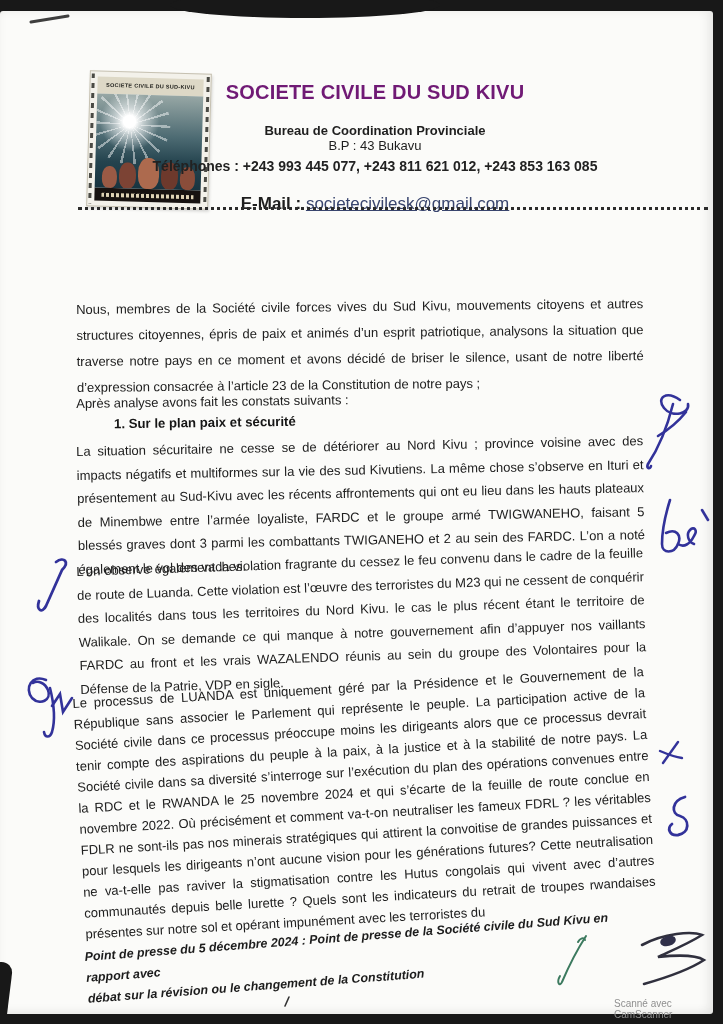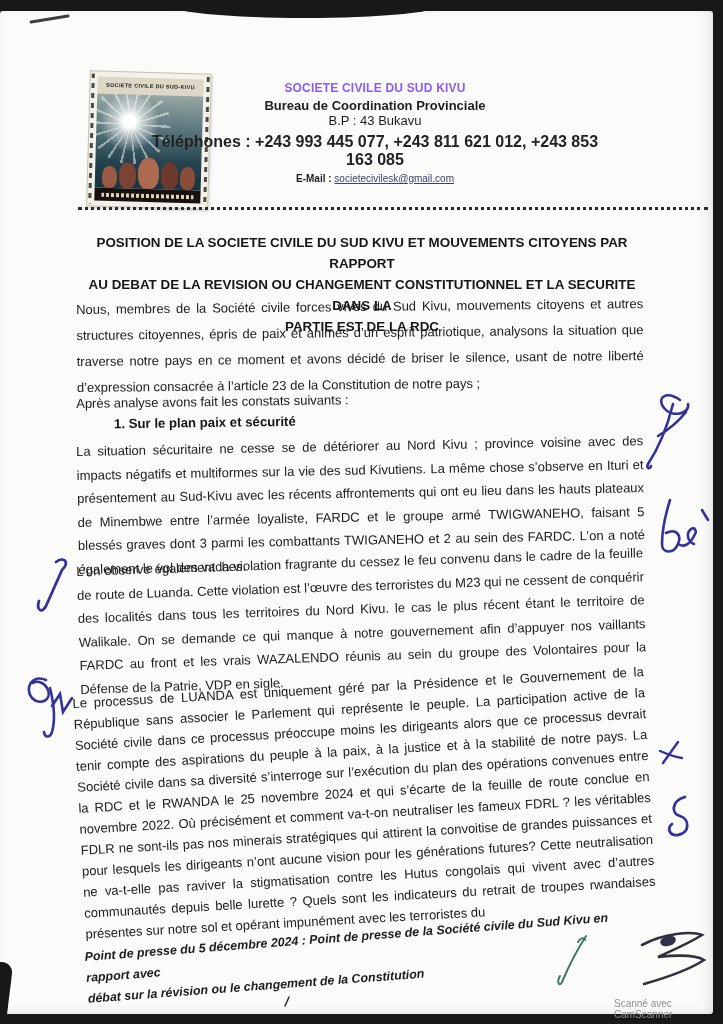--- a/index.html
+++ b/index.html
@@ -30,25 +30,25 @@
   .face{border-radius:46% 46% 40% 40%;}
   .f1{width:15px;height:22px;background:#9a5a45;}
   .f2{width:17px;height:26px;background:#7c4334;}
   .f3{width:21px;height:31px;background:#ad6a4e;}
   .f4{width:17px;height:27px;background:#6d392c;}
   .f5{width:15px;height:23px;background:#8a4d3a;}
   .logo-banner{height:13px;background:#171210;display:flex;align-items:center;justify-content:center;}
   .banner-text{width:86%;height:4px;background:repeating-linear-gradient(90deg,#ddd2b4 0 3px,transparent 3px 5px);}
 
   .hdr{position:absolute;left:150px;top:70px;width:450px;text-align:center;}
-  .hdr-org{font-size:12px;font-weight:bold;color:#8b5cf6;margin-bottom:3px;letter-spacing:.2px;}
+  .hdr-org{font-size:20px;font-weight:bold;color:#701a75;margin-bottom:19px;letter-spacing:.2px;}
   .hdr-office{font-size:13px;font-weight:bold;}
   .hdr-bp{font-size:13px;font-weight:normal;margin-bottom:5px;}
-  .hdr-tel{font-size:16px;font-weight:bold;margin-bottom:4px;color:#222;}
-  .hdr-mail{font-size:10px;margin-bottom:8px;}
+  .hdr-tel{font-size:14px;font-weight:bold;margin-bottom:20px;color:#222;}
+  .hdr-mail{font-size:17px;margin-bottom:8px;}
   .hdr-mail .lbl{font-weight:bold;}
   .hdr-mail .addr{color:#39456e;text-decoration:underline;}
   .hdr-country{font-size:16px;font-weight:bold;color:#101010;}
   .dotline{position:absolute;left:78px;top:196px;width:630px;height:0;border-bottom:3px dotted #2c2c2c;}
 
   
   .title{position:absolute;left:86px;top:221px;width:552px;text-align:center;font-weight:bold;
          font-size:13.4px;line-height:21px;color:#161616;}
   .para{position:absolute;left:76px;width:567px;font-size:13px;line-height:24px;text-align:justify;
         color:#202020;transform-origin:left top;}
@@ -94,25 +94,20 @@
 
     <div class="hdr">
       <div class="hdr-org">SOCIETE CIVILE DU SUD KIVU</div>
       <div class="hdr-office">Bureau de Coordination Provinciale</div>
       <div class="hdr-bp">B.P : 43 Bukavu</div>
       <div class="hdr-tel"><span>Téléphones :</span> <span>+243 993 445 077, +243 811 621 012, +243 853 163 085</span></div>
       <div class="hdr-mail"><span class="lbl">E-Mail :</span> <span class="addr">societecivilesk@gmail.com</span></div>
     </div>
     <div class="dotline"></div>
 
-    <div class="title">
-      <div>POSITION DE LA SOCIETE CIVILE DU SUD KIVU ET MOUVEMENTS CITOYENS PAR RAPPORT</div>
-      <div>AU DEBAT DE LA REVISION OU CHANGEMENT CONSTITUTIONNEL ET LA SECURITE DANS LA</div>
-      <div>PARTIE EST DE LA RDC</div>
-    </div>
 
     <div class="para p-intro">Nous, membres de la Société civile forces vives du Sud Kivu, mouvements citoyens et autres structures citoyennes, épris de paix et animés d’un esprit patriotique, analysons la situation que traverse notre pays en ce moment et avons décidé de briser le silence, usant de notre liberté d’expression consacrée à l’article 23 de la Constitution de notre pays ;</div>
     <div class="para p-constat">Après analyse avons fait les constats suivants :</div>
     <div class="sec-head">1.  Sur le plan paix et sécurité</div>
     <div class="para p-security">La situation sécuritaire ne cesse se de détériorer au Nord Kivu ; province voisine avec des impacts négatifs et multiformes sur la vie des sud Kivutiens. La même chose s’observe en Ituri et présentement au Sud-Kivu avec les récents affrontements qui ont eu lieu dans les hauts plateaux de Minembwe entre l’armée loyaliste, FARDC et le groupe armé TWIGWANEHO, faisant 5 blessés graves dont 3 parmi les combattants TWIGANEHO et 2 au sein des FARDC. L’on a noté également le vol des vaches.</div>
     <div class="para p-ceasefire">L’on observe également la violation fragrante du cessez le feu convenu dans le cadre de la feuille de route de Luanda. Cette violation est l’œuvre des terroristes du M23 qui ne cessent de conquérir des localités dans tous les territoires du Nord Kivu. le cas le plus récent étant le territoire de Walikale. On se demande ce qui manque à notre gouvernement afin d’appuyer nos vaillants FARDC au front et les vrais WAZALENDO réunis au sein du groupe des Volontaires pour la Défense de la Patrie, VDP en sigle.</div>
     <div class="para p-luanda">Le processus de LUANDA est uniquement géré par la Présidence et le Gouvernement de la République sans associer le Parlement qui représente le peuple. La participation active de la Société civile dans ce processus préoccupe moins les dirigeants alors que ce processus devrait tenir compte des aspirations du peuple à la paix, à la justice et à la stabilité de notre pays. La Société civile dans sa diversité s’interroge sur l’exécution du plan des opérations convenues entre la RDC et le RWANDA le 25 novembre 2024 et qui s’écarte de la feuille de route conclue en novembre 2022. Où précisément et comment va-t-on neutraliser les fameux FDRL ? les véritables FDLR ne sont-ils pas nos minerais stratégiques qui attirent la convoitise de grandes puissances et pour lesquels les dirigeants n’ont aucune vision pour les générations futures? Cette neutralisation ne va-t-elle pas raviver la stigmatisation contre les Hutus congolais qui vivent avec d’autres communautés depuis belle lurette ? Quels sont les indicateurs du retrait de troupes rwandaises présentes sur notre sol et opérant impunément avec les terroristes du</div>
 
     <div class="footer">
       <div>Point de presse du 5 décembre 2024 : Point de presse de la Société civile du Sud Kivu en rapport avec</div>

